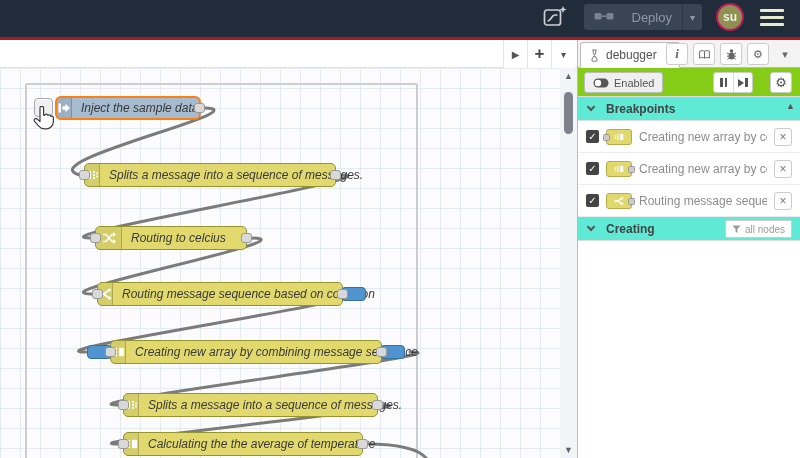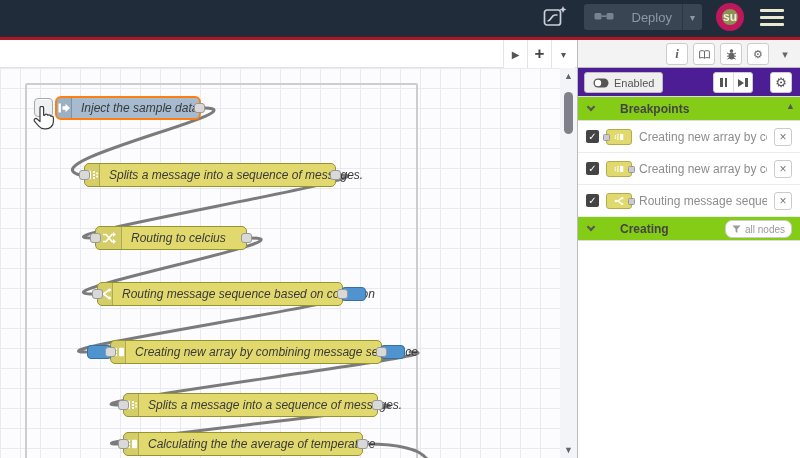--- a/index.html
+++ b/index.html
@@ -9,21 +9,21 @@
 
   
   .header { position:absolute; top:0; left:0; width:800px; height:40px;
     background:#212c3b; border-bottom:3px solid #ad1625; display:flex;
     align-items:center; justify-content:flex-end; gap:14px; padding:0 14px 3px 14px; }
   .ai-btn { width:30px; height:30px; display:flex; align-items:center; justify-content:center; cursor:pointer; }
   .deploy-btn { height:26px; background:#3a4553; border-radius:3px; display:flex; align-items:center; color:#8d97a5; }
   .deploy-main { display:flex; align-items:flex-start; gap:18px; padding:0 10px; }
   .deploy-label { font-size:13px; }
   .deploy-caret { padding:0 7px; border-left:1px solid #2c3644; font-size:10px; color:#8d97a5; align-self:stretch; display:flex; align-items:center; }
-  .avatar { width:28px; height:28px; border-radius:50%; background:#8f9052; border:6px solid #be185d;
+  .avatar { width:28px; height:28px; border-radius:50%; background:#8f9052; border:2px solid #be185d;
     color:#eef0df; font-size:12px; font-weight:bold; display:flex; align-items:center; justify-content:center; cursor:pointer; }
   .hamburger { display:flex; flex-direction:column; gap:4px; cursor:pointer; padding:3px 2px; }
   .hamburger div { width:24px; height:3px; background:#e9e9d0; border-radius:1px; }
 
   
   .main { position:absolute; top:40px; left:0; width:800px; height:418px; }
   .canvas-wrap { position:absolute; left:0; top:0; width:577px; height:418px; }
 
   
   .flow-tabbar { position:absolute; top:0; left:0; width:577px; height:28px; background:#fff; border-bottom:1px solid #e2e2e2; }
@@ -72,55 +72,55 @@
   .sb-tabbar { position:absolute; top:0; left:0; width:100%; height:28px; background:#f3f3f3; border-bottom:1px solid #bbb; }
   .sb-tab { position:absolute; left:2px; top:2px; height:26px; width:100px; background:#fff;
     border:1px solid #bbb; border-bottom:1px solid #fff; border-radius:3px 3px 0 0;
     display:flex; align-items:center; gap:6px; padding:0 8px; font-size:12px; color:#555; cursor:pointer; }
   .sb-minitabs { position:absolute; top:3px; right:4px; display:flex; gap:5px; }
   .sb-minitab { width:22px; height:22px; border:1px solid #ccc; border-radius:3px; background:#fff;
     display:flex; align-items:center; justify-content:center; font-size:11px; color:#666; cursor:pointer; }
   .sb-minitab.noborder { border-color:transparent; background:transparent; }
   .sb-minitab .it { font-family:"Liberation Serif", serif; font-style:italic; font-weight:bold; font-size:13px; }
 
-  .dbg-toolbar { position:absolute; top:28px; left:0; width:100%; height:29px; background:#4c1d95;
+  .dbg-toolbar { position:absolute; top:28px; left:0; width:100%; height:29px; background:#84cc16;
     border-bottom:1px solid #ddd; }
   .enabled-btn { position:absolute; left:6px; top:4px; height:21px; background:#efefef; border:1px solid #bbb;
     border-radius:3px; display:flex; align-items:center; gap:5px; padding:0 8px; font-size:11px; color:#555; cursor:pointer; }
   .playpause-group { position:absolute; right:47px; top:4px; height:21px; display:flex; border:1px solid #ccc;
     border-radius:3px; background:#fff; overflow:hidden; }
   .pp-btn { width:19px; display:flex; align-items:center; justify-content:center; cursor:pointer; }
   .pp-btn + .pp-btn { border-left:1px solid #ddd; }
   .pause-glyph { display:flex; gap:2px; } .pause-glyph i { width:2.5px; height:9px; background:#555; }
   .step-glyph { display:flex; align-items:center; }
   .step-glyph .tri { width:0; height:0; border-left:6px solid #555; border-top:4.5px solid transparent; border-bottom:4.5px solid transparent; }
   .step-glyph .bar { width:2.5px; height:9px; background:#555; margin-left:1px; }
   .gear-btn { position:absolute; right:8px; top:4px; width:22px; height:21px; border:1px solid #ccc; border-radius:3px;
     background:#fff; display:flex; align-items:center; justify-content:center; color:#555; font-size:13px; cursor:pointer; }
 
-  .sb-section-hdr { position:relative; width:100%; height:24px; background:#84cc16; border-bottom:1px solid #ddd;
-    display:flex; align-items:center; padding:0 10px; gap:26px; font-size:12px; font-weight:bold; color:#444; cursor:pointer; }
+  .sb-section-hdr { position:relative; width:100%; height:24px; background:#5eead4; border-bottom:1px solid #ddd;
+    display:flex; align-items:center; padding:0 10px; gap:12px; font-size:12px; font-weight:bold; color:#444; cursor:pointer; }
   .chev { width:6px; height:6px; border-right:2px solid #555; border-bottom:2px solid #555;
     transform:rotate(45deg); margin-top:-3px; }
   .sb-content { position:absolute; top:57px; left:0; width:100%; bottom:0; background:#fff; }
   .sb-scrollup { position:absolute; top:4px; right:5px; font-size:9px; color:#555; cursor:pointer; z-index:5; }
 
   .bp-row { position:relative; height:32px; border-bottom:1px solid #ececec; display:flex; align-items:center;
     padding:0 8px; gap:7px; }
   .bp-check { width:13px; height:13px; background:#444; border-radius:2px; color:#fff; font-size:10px;
     display:flex; align-items:center; justify-content:center; cursor:pointer; flex:none; }
   .mini-node { position:relative; width:26px; height:16px; background:#e2d96e; border:1px solid #b4ab4e;
     border-radius:3px; flex:none; display:flex; align-items:center; justify-content:center; }
   .mini-port { position:absolute; width:7px; height:7px; background:#ccc; border:1px solid #999; border-radius:1.5px; top:4px; }
   .mini-port.left { left:-4px; } .mini-port.right { right:-4px; }
   .bp-label { font-size:12px; color:#8d8d8d; white-space:nowrap; overflow:hidden; flex:1; }
   .bp-close { width:18px; height:18px; border:1px solid #ccc; border-radius:3px; background:#fff; color:#777;
     font-size:12px; line-height:1; display:flex; align-items:center; justify-content:center; cursor:pointer; flex:none; }
 
-  .allnodes-btn { position:absolute; right:8px; top:3px; height:18px; border:1px solid #ccc; border-radius:7px;
+  .allnodes-btn { position:absolute; right:8px; top:3px; height:18px; border:1px solid #ccc; border-radius:1px;
     background:#fff; color:#999; font-size:10px; font-weight:normal; display:flex; align-items:center; gap:4px;
     padding:0 6px; cursor:pointer; }
 </style>
 </head>
 <body>
 
 <div class="stage">
 
   <div class="header">
     <div class="ai-btn">
@@ -300,20 +300,26 @@
       <div class="v-scroll">
         <div class="arr up"><span>▲</span></div>
         <div class="v-thumb"></div>
         <div class="arr down"><span>▼</span></div>
       </div>
     </div>
 
     <div class="sidebar">
 
       <div class="sb-tabbar">
+        <div class="sb-tab">
+          <svg width="11" height="13" viewBox="0 0 11 13">
+            <path d="M3.4 1 h4.2 M4.3 1 v3.2 L7.9 10 a1.5 1.5 0 0 1 -1.3 2.2 H4.4 a1.5 1.5 0 0 1 -1.3 -2.2 L6.7 4.2 V1" fill="none" stroke="#888" stroke-width="1.1" stroke-linecap="round"></path>
+          </svg>
+          <span>debugger</span>
+        </div>
         <div class="sb-minitabs">
           <div class="sb-minitab">
             <span class="it">i</span>
           </div>
           <div class="sb-minitab">
             <svg width="13" height="11" viewBox="0 0 16 13">
               <path d="M2 2.5 C4 1.5 6 1.5 8 2.5 C10 1.5 12 1.5 14 2.5 V11 C12 10 10 10 8 11 C6 10 4 10 2 11 z M8 2.5 V11" fill="none" stroke="#666" stroke-width="1.2"></path>
             </svg>
           </div>
           <div class="sb-minitab">

